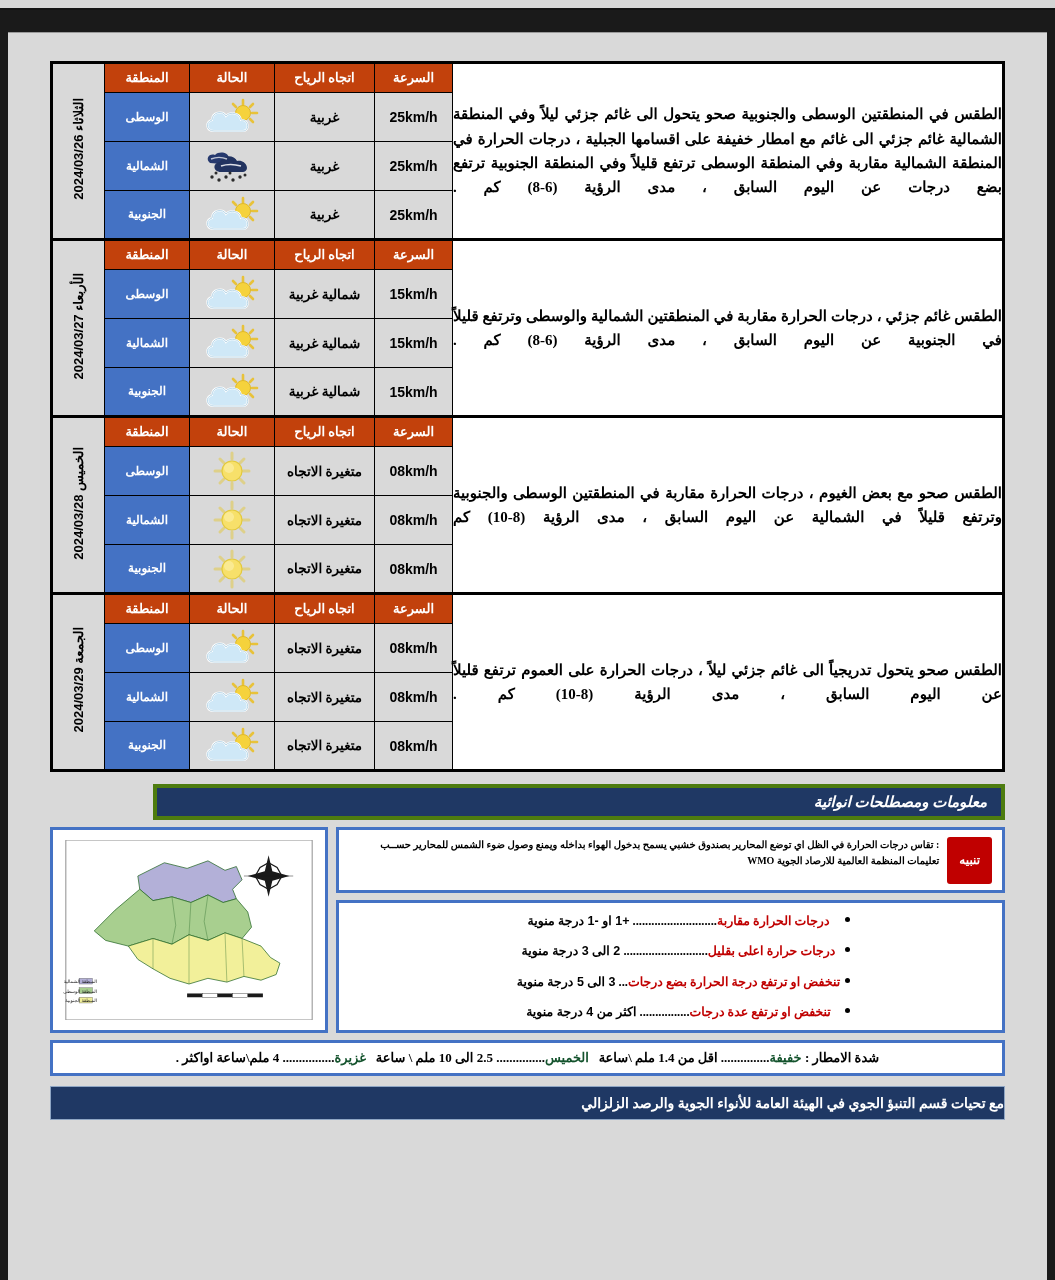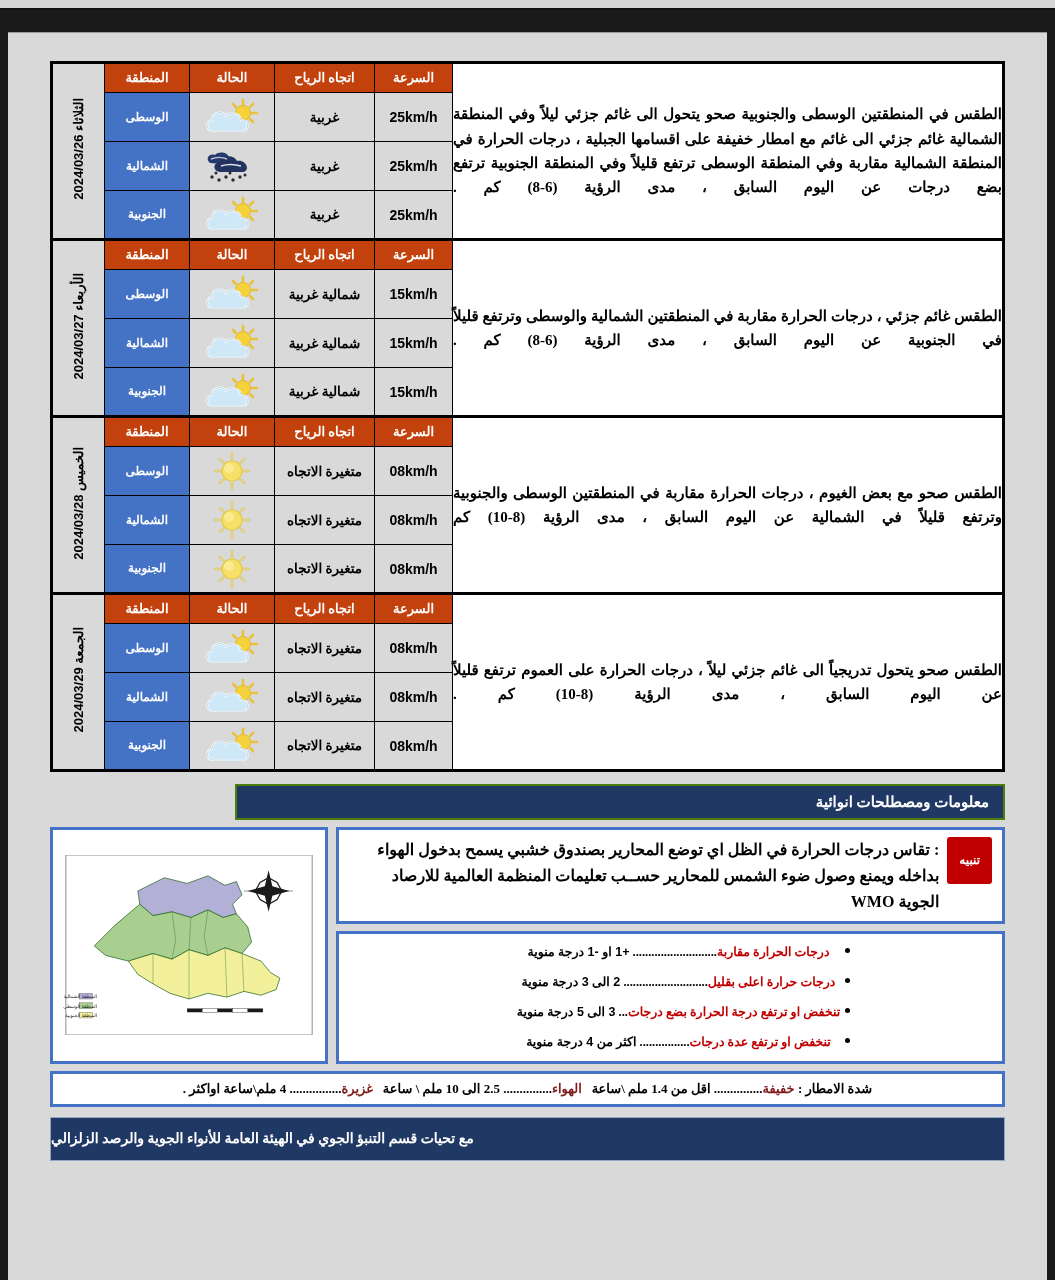--- a/index.html
+++ b/index.html
@@ -141,29 +141,30 @@
     color: #000;
     font-family: "Liberation Serif", serif;
   }
 
   
   .wicon { width: 62px; height: 40px; display: inline-block; vertical-align: middle; }
 
   
   .info-band {
     margin-top: 12px;
-    width: 770px;
+    width: 852px;
     background: #1F3864;
-    border: 2px solid #4d7c0f;
+    border: 4px solid #4d7c0f;
     outline: 2px solid #d9d9d9;
     height: 36px;
     display: flex;
     align-items: center;
     justify-content: flex-start;
     padding: 0 14px;
+    font-style: italic;
   }
   .info-band span {
     color: #fff;
     font-weight: bold;
     font-size: 15px;
     font-family: "Liberation Serif", serif;
   }
   .info-row {
     margin-top: 7px;
     width: 955px;
@@ -200,21 +201,21 @@
     color: #fff;
     font-weight: bold;
     font-size: 12px;
     padding: 16px 12px;
     border-radius: 3px;
     white-space: nowrap;
     flex-shrink: 0;
     font-family: "Liberation Serif", serif;
   }
   .notice-text {
-    font-size: 16px;
+    font-size: 10px;
     font-weight: bold;
     line-height: 1.62;
     color: #000;
     font-family: "Liberation Serif", serif;
   }
   .terms-box {
     border: 3px solid #4472C4;
     background: #fff;
     flex: 1;
     padding: 10px 10px 8px 26px;
@@ -253,32 +254,32 @@
     width: 955px;
     border: 3px solid #4472C4;
     background: #fff;
     padding: 7px 12px;
     font-size: 13px;
     font-weight: bold;
     color: #000;
     text-align: center;
     font-family: "Liberation Serif", serif;
   }
-  .rain-box .rw { color: #7f1d1d; }
+  .rain-box .rw { color: #14532d; }
 
   .footer-band {
     margin-top: 10px;
     width: 955px;
     background: #1F3864;
     border: 1px solid #8fa6c4;
     outline: 2px solid #d9d9d9;
-    height: 44px;
+    height: 34px;
     display: flex;
     align-items: center;
-    justify-content: flex-end;
+    justify-content: flex-start;
     margin-left: 9px;
   }
   .footer-band span {
     color: #fff;
     font-weight: bold;
     font-size: 14px;
     font-family: "Liberation Serif", serif;
   }
   .map-legend-txt { font-size: 5px; }
 </style>
@@ -634,21 +635,21 @@
               <rect x="48" y="0" width="16" height="4" fill="#fff" stroke="#1a1a1a" stroke-width="0.4"></rect>
               <rect x="64" y="0" width="16" height="4" fill="#1a1a1a"></rect>
             </g>
           </svg>
         </div>
       </div>
 
       <div class="rain-box">
         <span>شدة الامطار : </span><span class="rw">خفيفة</span><span>...............</span>
         <span>اقل من 1.4  ملم \ساعة</span>
-        &nbsp;&nbsp;<span class="rw">الهواء</span><span>...............</span>
+        &nbsp;&nbsp;<span class="rw">الخميس</span><span>...............</span>
         <span>2.5 الى 10 ملم \ ساعة</span>
         &nbsp;&nbsp;<span class="rw">غزيرة</span><span>................</span>
         <span>4 ملم\ساعة اواكثر .</span>
       </div>
 
       <div class="footer-band">
         <span>مع تحيات قسم التنبؤ الجوي في الهيئة العامة للأنواء الجوية والرصد الزلزالي</span>
       </div>
 
     </div>

